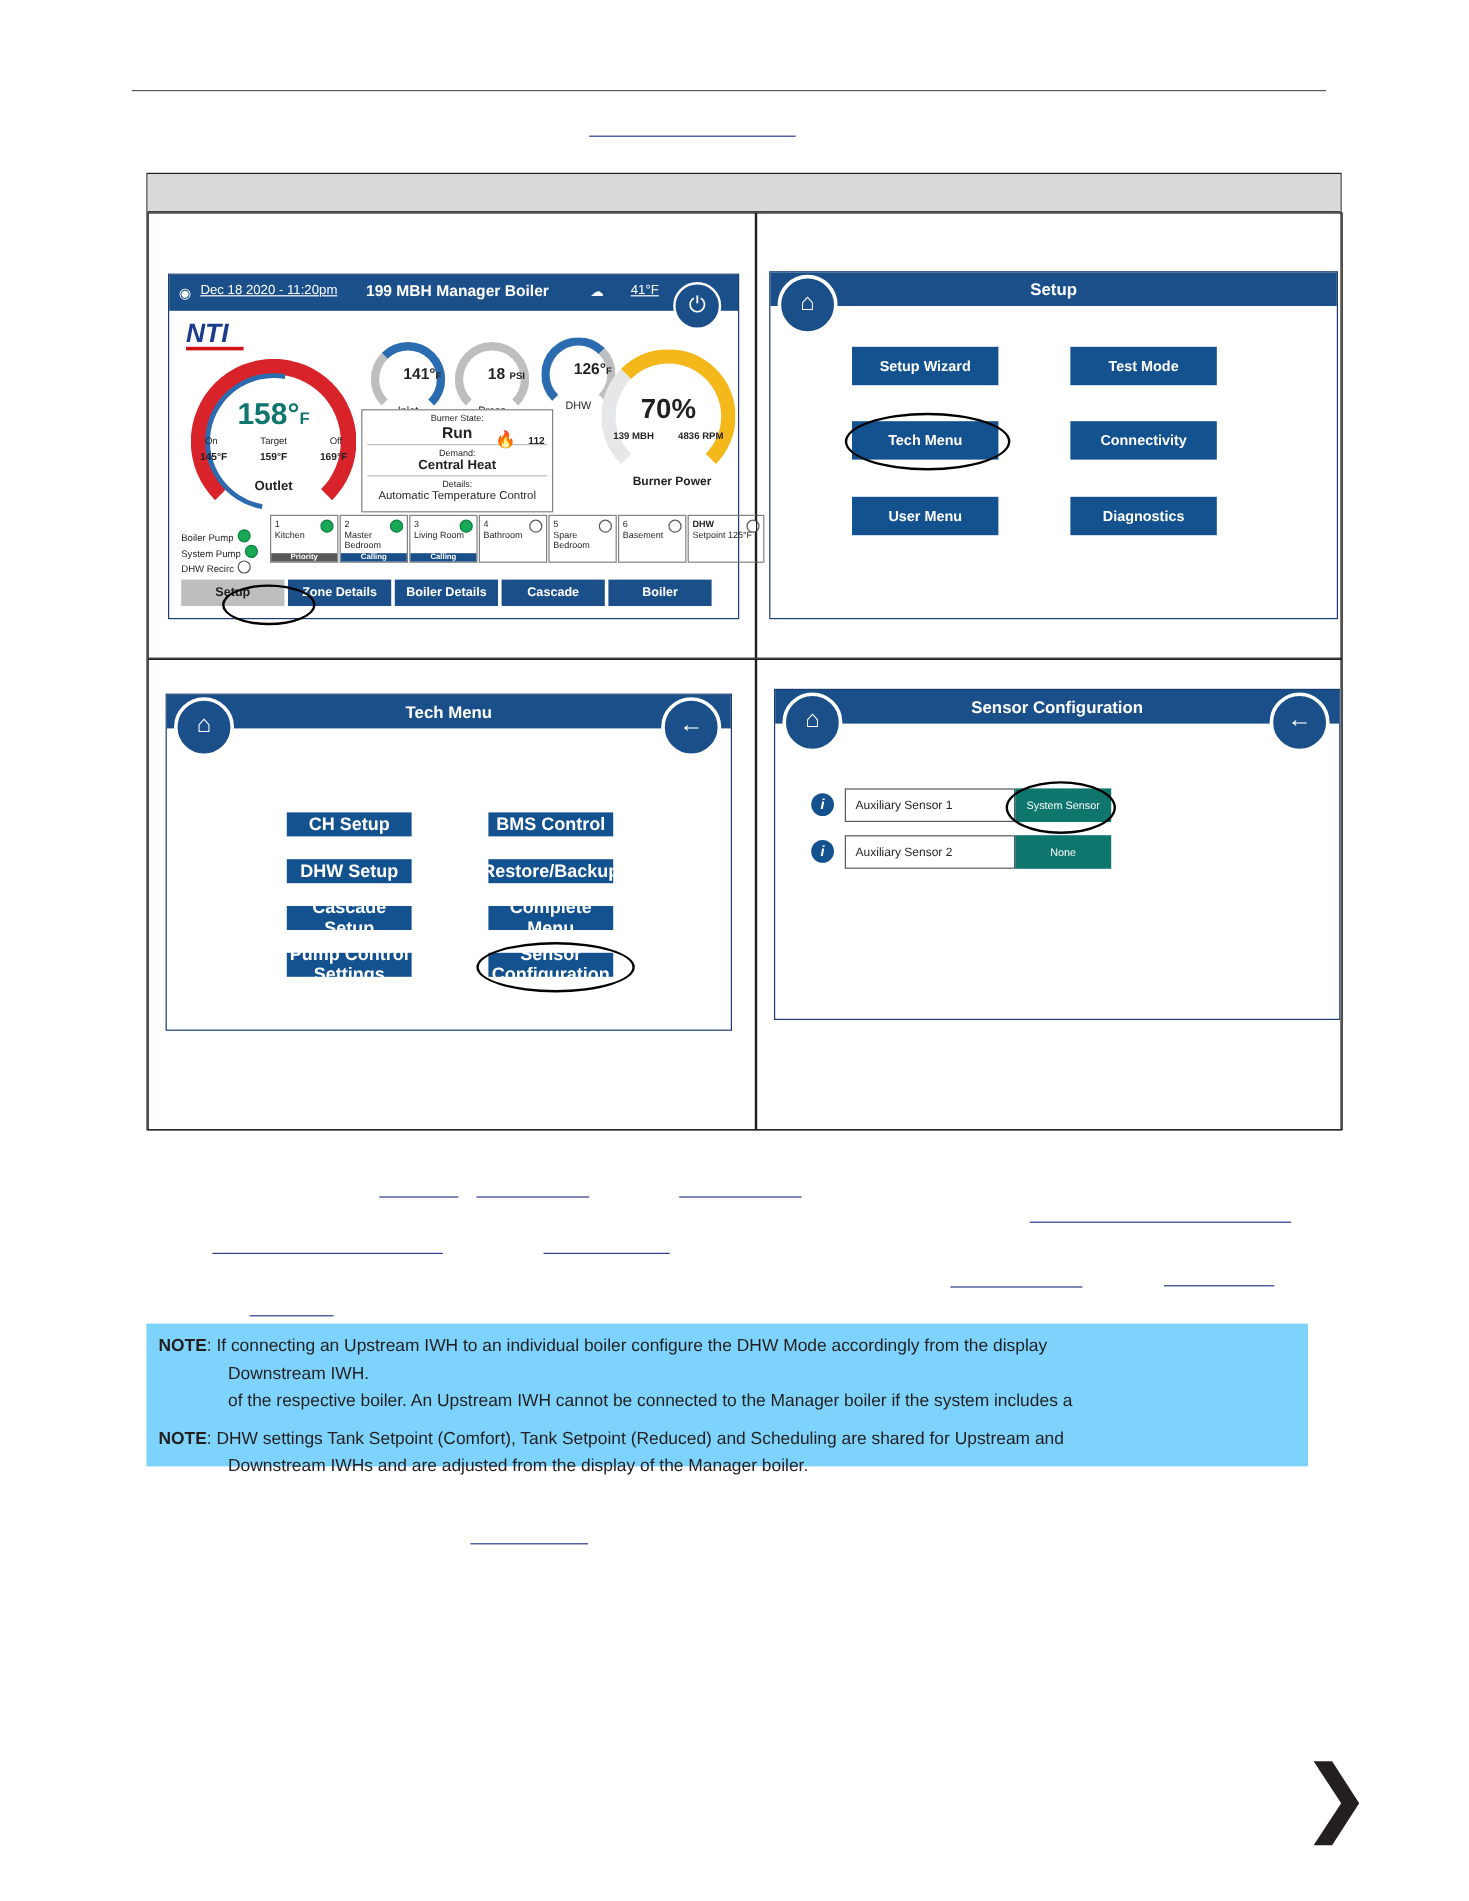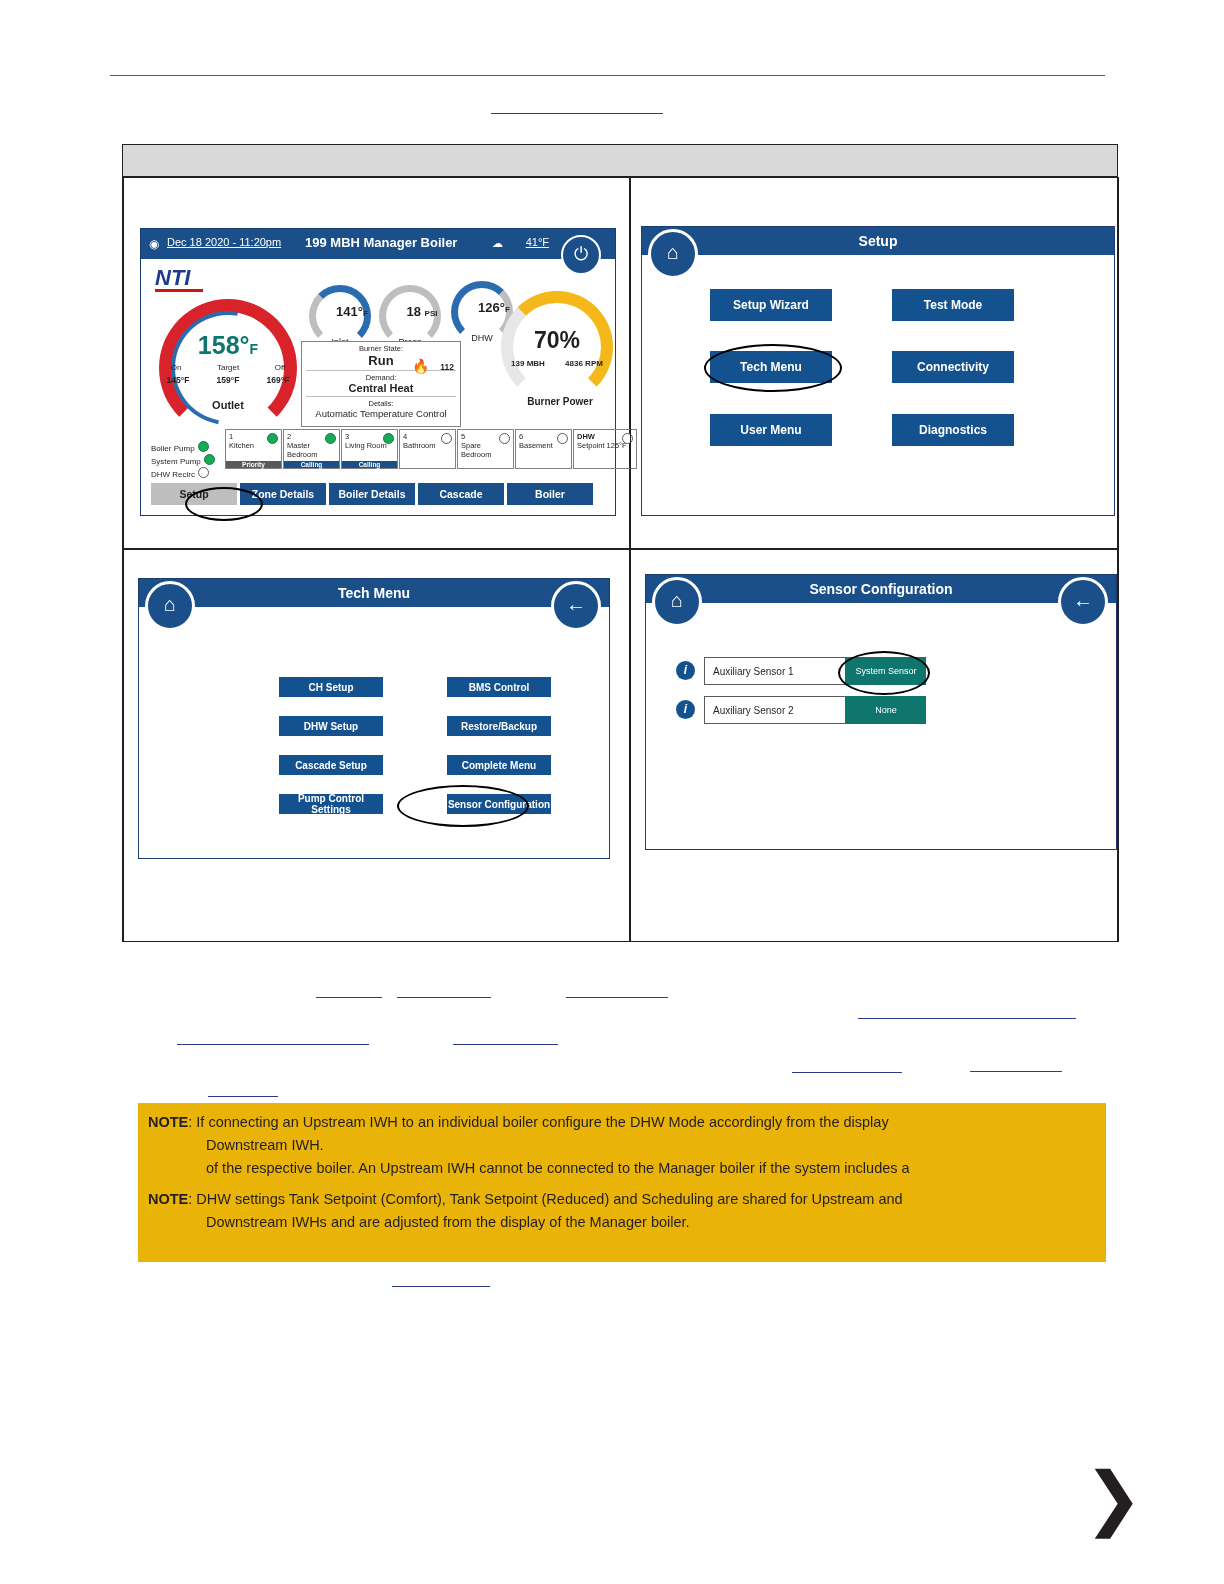--- a/index.html
+++ b/index.html
@@ -271,21 +271,21 @@
     text-align: center;
     display: flex; align-items: center; justify-content: center;
   }
 
   
   .screen-setup { left: 10px; top: 48px; width: 474px; height: 290px; }
   .screen-setup .menu-btn { width: 122px; height: 32px; }
 
   
   .screen-tech { left: 14px; top: 28px; width: 472px; height: 281px; }
-  .screen-tech .menu-btn { width: 104px; height: 20px; font-size: 10px; margin-left: 40px; }
+  .screen-tech .menu-btn { width: 104px; height: 20px; font-size: 15px; }
 
   
   .screen-sensor { left: 14px; top: 24px; width: 472px; height: 276px; }
   .sensor-row { position: absolute; left: 30px; height: 28px; }
   .info-ico {
     position: absolute; left: 0; top: 4px;
     width: 19px; height: 19px; border-radius: 50%;
     background: #14528f; color: #fff; font-size: 12px; font-weight: bold;
     text-align: center; line-height: 19px; font-style: italic;
   }
@@ -304,22 +304,22 @@
   .ellipse {
     position: absolute;
     border: 2.5px solid #000;
     border-radius: 50%;
     background: transparent;
     pointer-events: none;
   }
 
   
   .note-block {
-    position: absolute; left: 138px; top: 1103px; width: 968px; height: 159px;
-    background: #eab308;
+    position: absolute; left: 122px; top: 1103px; width: 968px; height: 119px;
+    background: #7dd3fc;
   }
   .note-row { position: absolute; left: 10px; width: 950px; font-size: 14.5px; line-height: 23px; }
   .note-lbl { font-weight: bold; }
   .note-ind { display: block; padding-left: 58px; }
   .note1 { top: 8px; }
   .note2 { top: 85px; }
 
   
   .swoosh {
     position: absolute; right: 74px; bottom: 48px;

